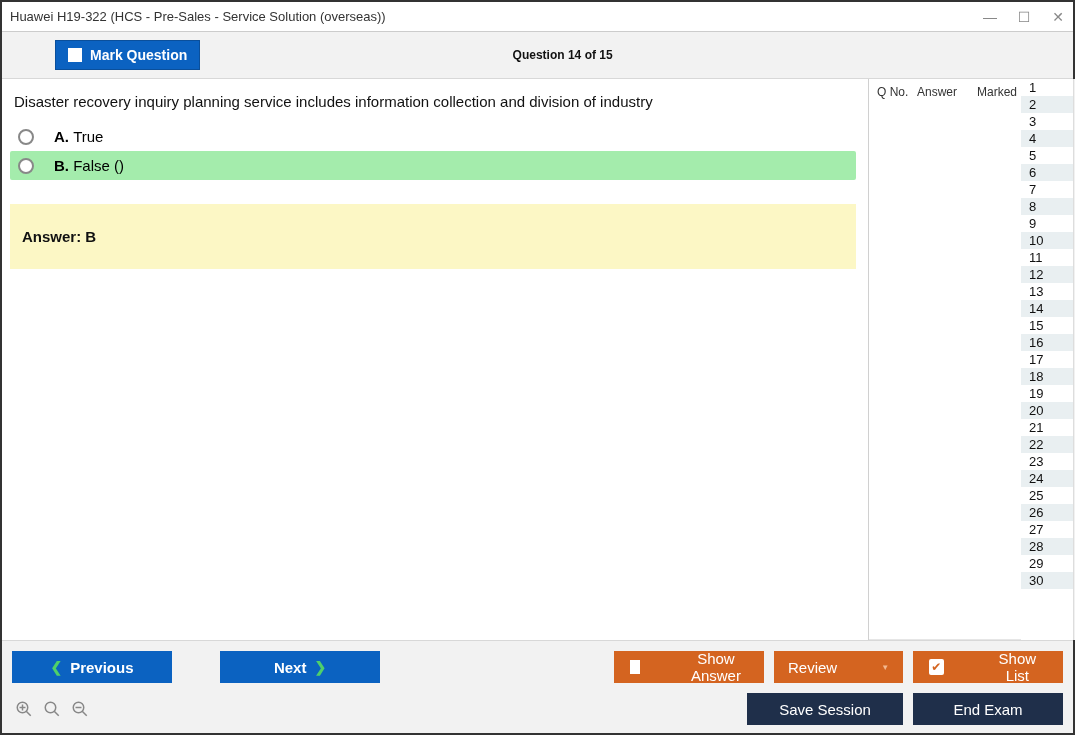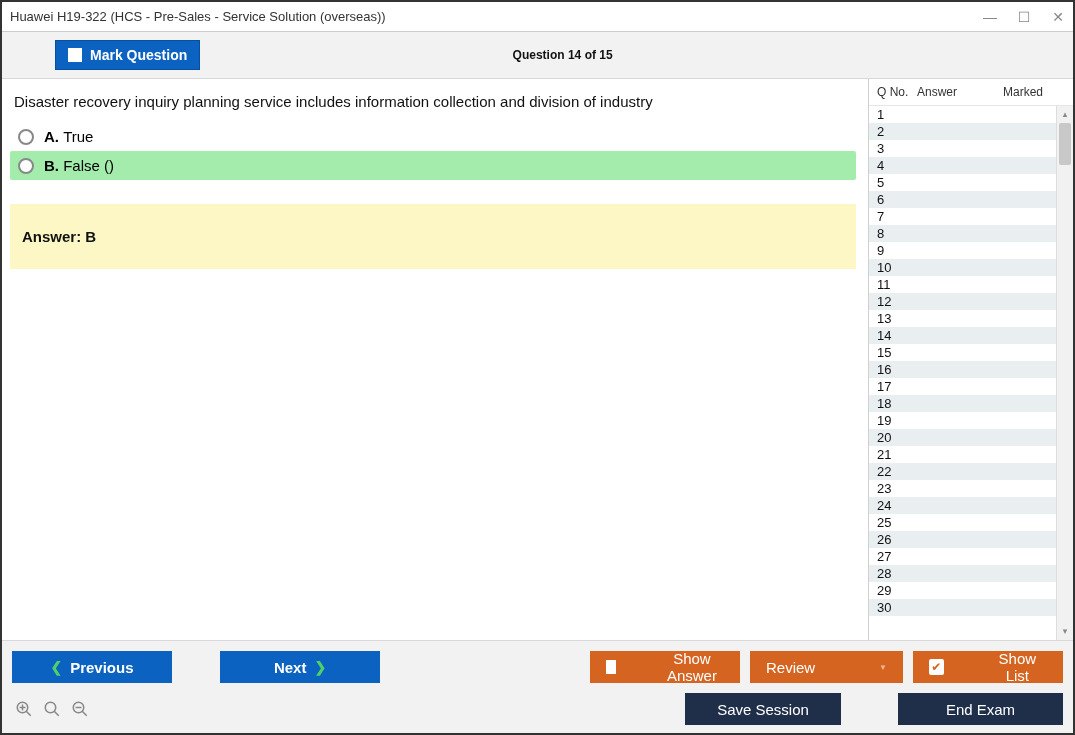--- a/index.html
+++ b/index.html
@@ -28,34 +28,34 @@
   .mark-btn .checkbox-sq {
     width: 14px; height: 14px; background: #fff; border: 1px solid #fff; display: inline-block;
   }
   .question-counter {
     flex: 1; text-align: center; font-size: 12px; font-weight: bold; color: #111;
   }
   .body-area { flex: 1; display: flex; min-height: 0; }
   .question-pane { flex: 1; background: #fff; padding: 10px 0 0 8px; display: flex; flex-direction: column; overflow: hidden; }
   .question-text { font-size: 15px; color: #111; padding: 4px 4px 12px 4px; }
   .option-row {
-    display: flex; align-items: center; gap: 10px; padding: 6px 8px; font-size: 15px;
+    display: flex; align-items: center; gap: 20px; padding: 6px 8px; font-size: 15px;
     margin-right: 12px; border-radius: 2px;
   }
   .option-row.selected { background: #a4ecac; }
   .radio-circle {
     width: 16px; height: 16px; border: 2px solid #888; border-radius: 50%; background: #fff;
   }
   .option-label b { font-weight: bold; }
   .answer-panel {
     margin: 24px 12px 0 0; background: #fcf7c5; padding: 24px 12px;
     font-size: 15px; font-weight: bold; color: #111;
   }
   .side-panel {
-    width: 205px; border-left: 1px solid #d0d0d0; display: flex; flex-direction: column; background: #fff;
+    width: 205px; border-left: 1px solid #d0d0d0; display: flex; background: #fff;
   }
   .side-header {
     display: flex; font-size: 12px; color: #333; padding: 6px 4px 6px 8px; border-bottom: 1px solid #e6e6e6;
   }
   .side-header .col-qno { width: 40px; }
   .side-header .col-ans { width: 60px; }
   .side-header .col-marked { flex: 1; text-align: center; }
   .side-scroll-wrap { flex: 1; display: flex; min-height: 0; }
   .side-list { flex: 1; overflow: hidden; }
   .side-row { display: flex; font-size: 13px; color: #111; padding: 0 4px 0 8px; height: 17px; align-items: center; }
@@ -78,24 +78,24 @@
   }
   .btn-blue { background: #0b62c1; font-weight: bold; }
   .btn-orange { background: #d46420; gap: 44px; }
   .btn-dark { background: #1f2f4a; }
   .btn .chev { font-size: 14px; font-weight: bold; }
   .chev-green { color: #4fd06a; }
   .btn-prev { width: 160px; }
   .btn-next { width: 160px; }
   .spacer { flex: 1; }
   .btn-show-answer { width: 150px; }
-  .btn-review { width: 153px; justify-content: space-between; }
+  .btn-review { width: 129px; }
   .btn-show-list { width: 150px; }
   .btn-save { width: 156px; }
-  .btn-end { width: 165px; margin-left: 47px; }
+  .btn-end { width: 150px; }
   .checkbox-sq-sm { width: 14px; height: 14px; background: #fff; display: inline-block; }
   .checkbox-checked {
     width: 16px; height: 16px; background: #fff; color: #d46420; font-size: 12px;
     display: inline-flex; align-items: center; justify-content: center; border-radius: 2px;
   }
   .zoom-bar { display: flex; gap: 8px; color: #888; font-size: 18px; padding-left: 2px; }
   .zoom-bar span { cursor: pointer; display: inline-flex; align-items: center; justify-content: center; width: 20px; height: 20px; }
   .zoom-svg { width: 18px; height: 18px; stroke: #888; fill: none; stroke-width: 2; }
   .dropdown-caret { font-size: 8px; color: #f3b88f; }
 </style>

